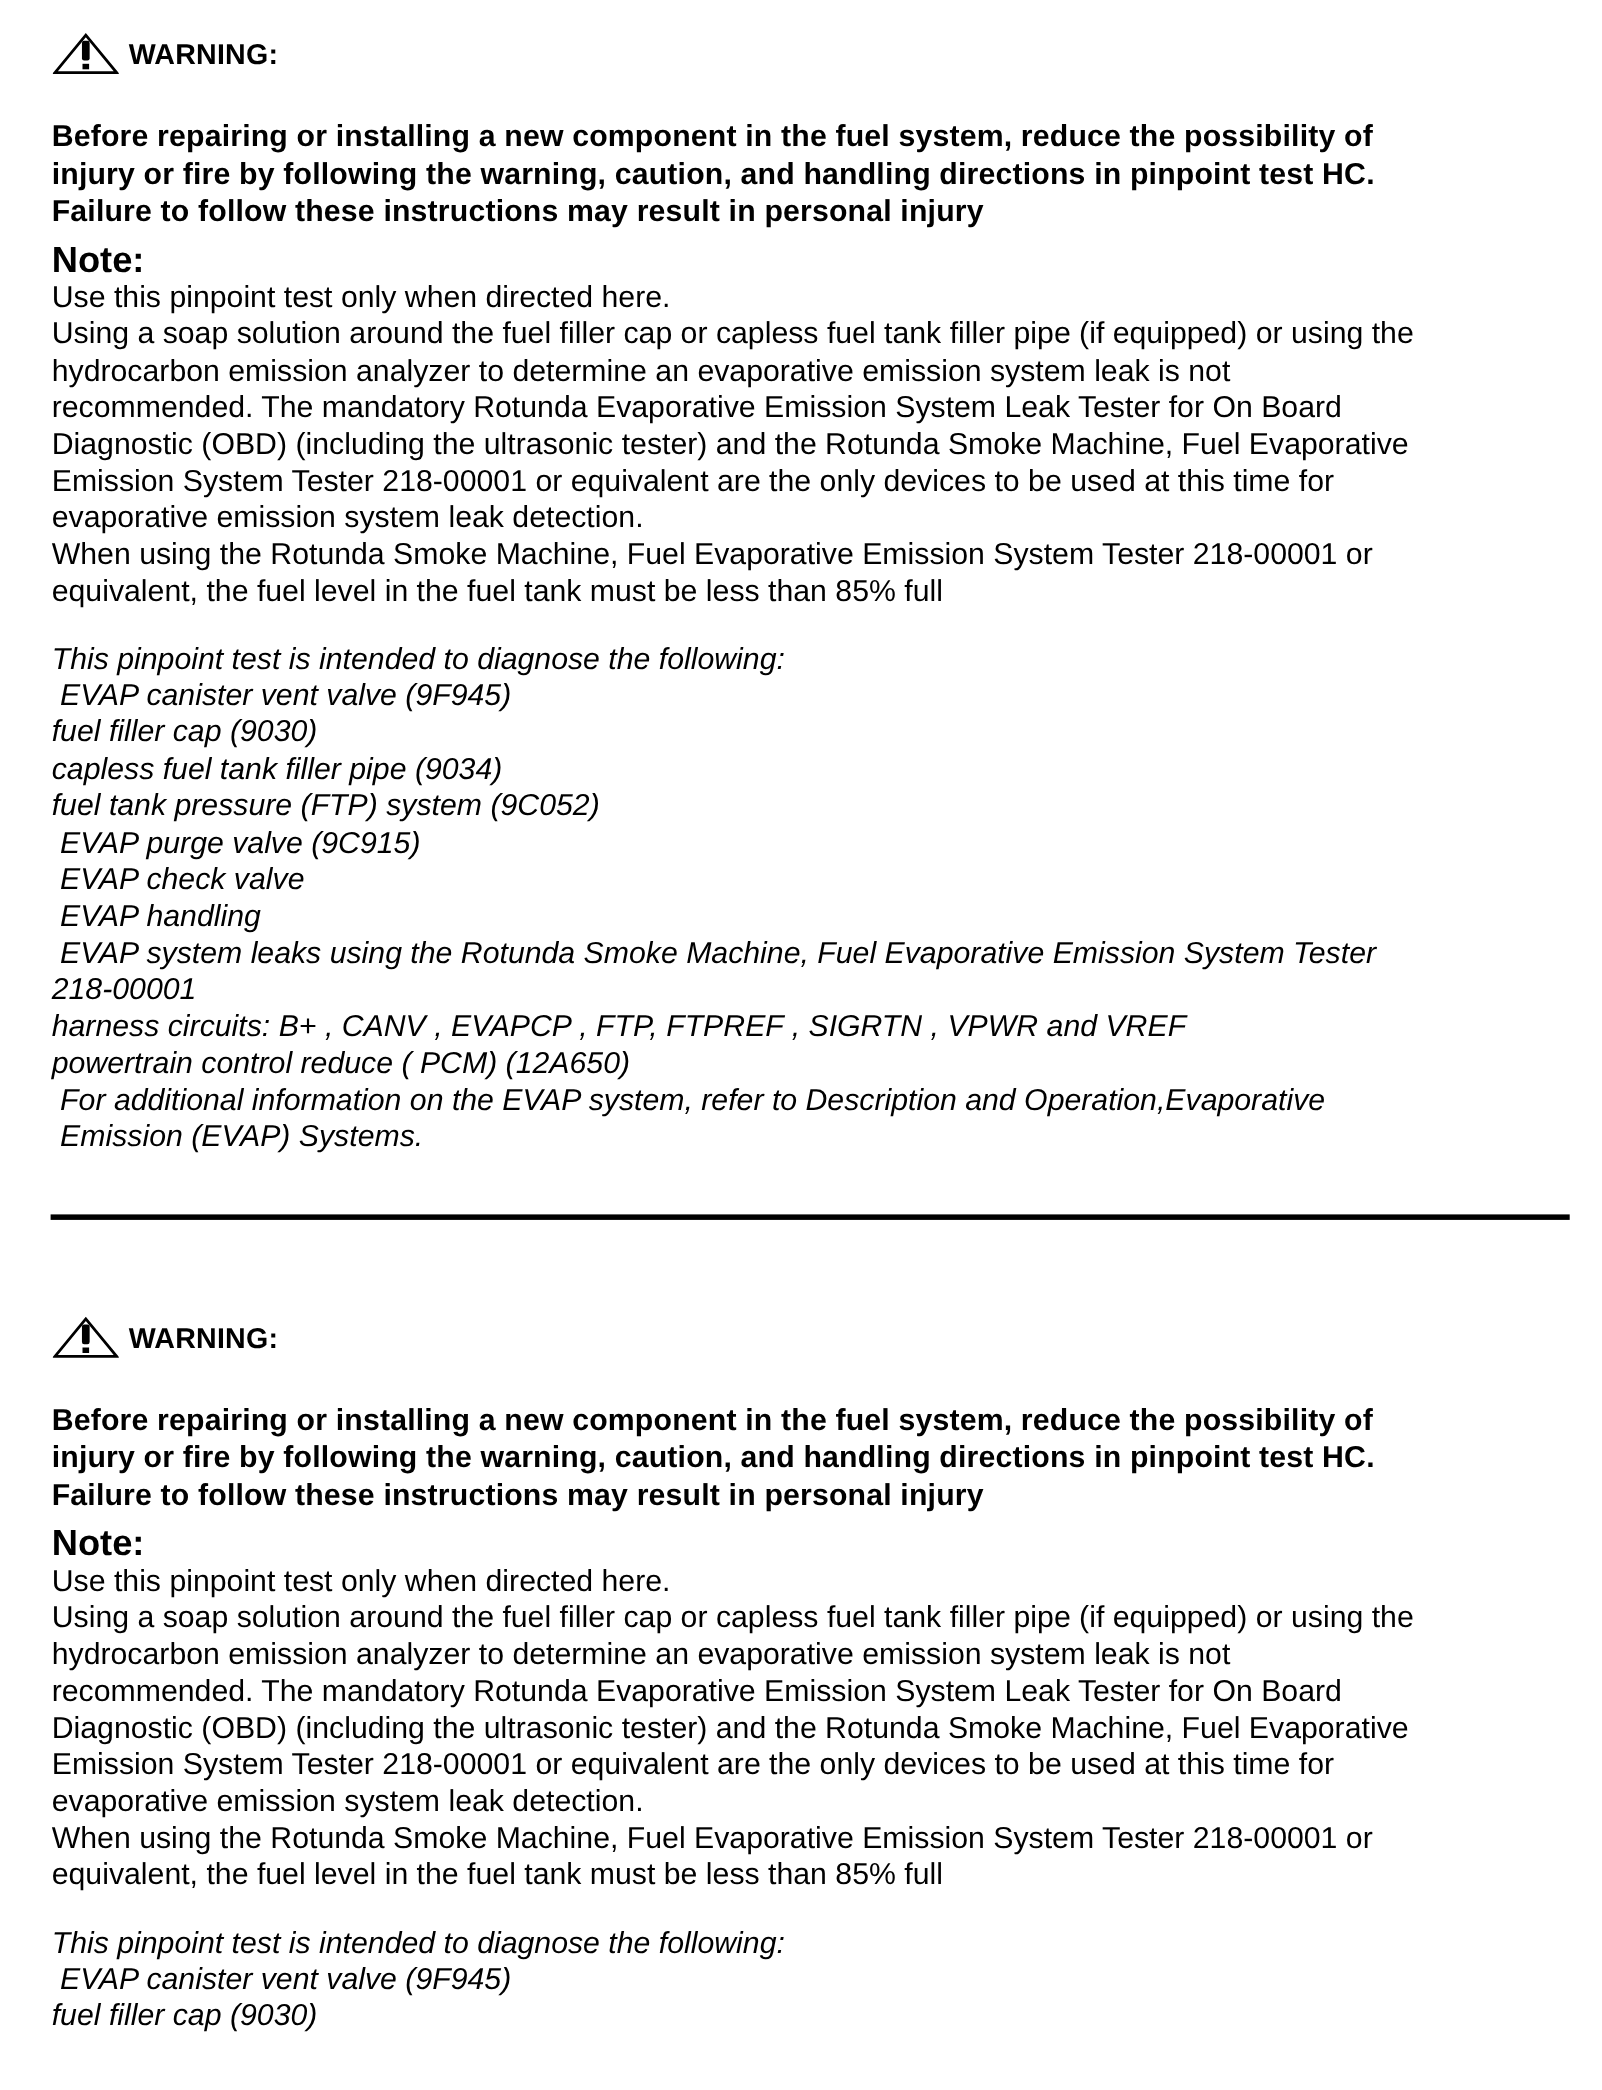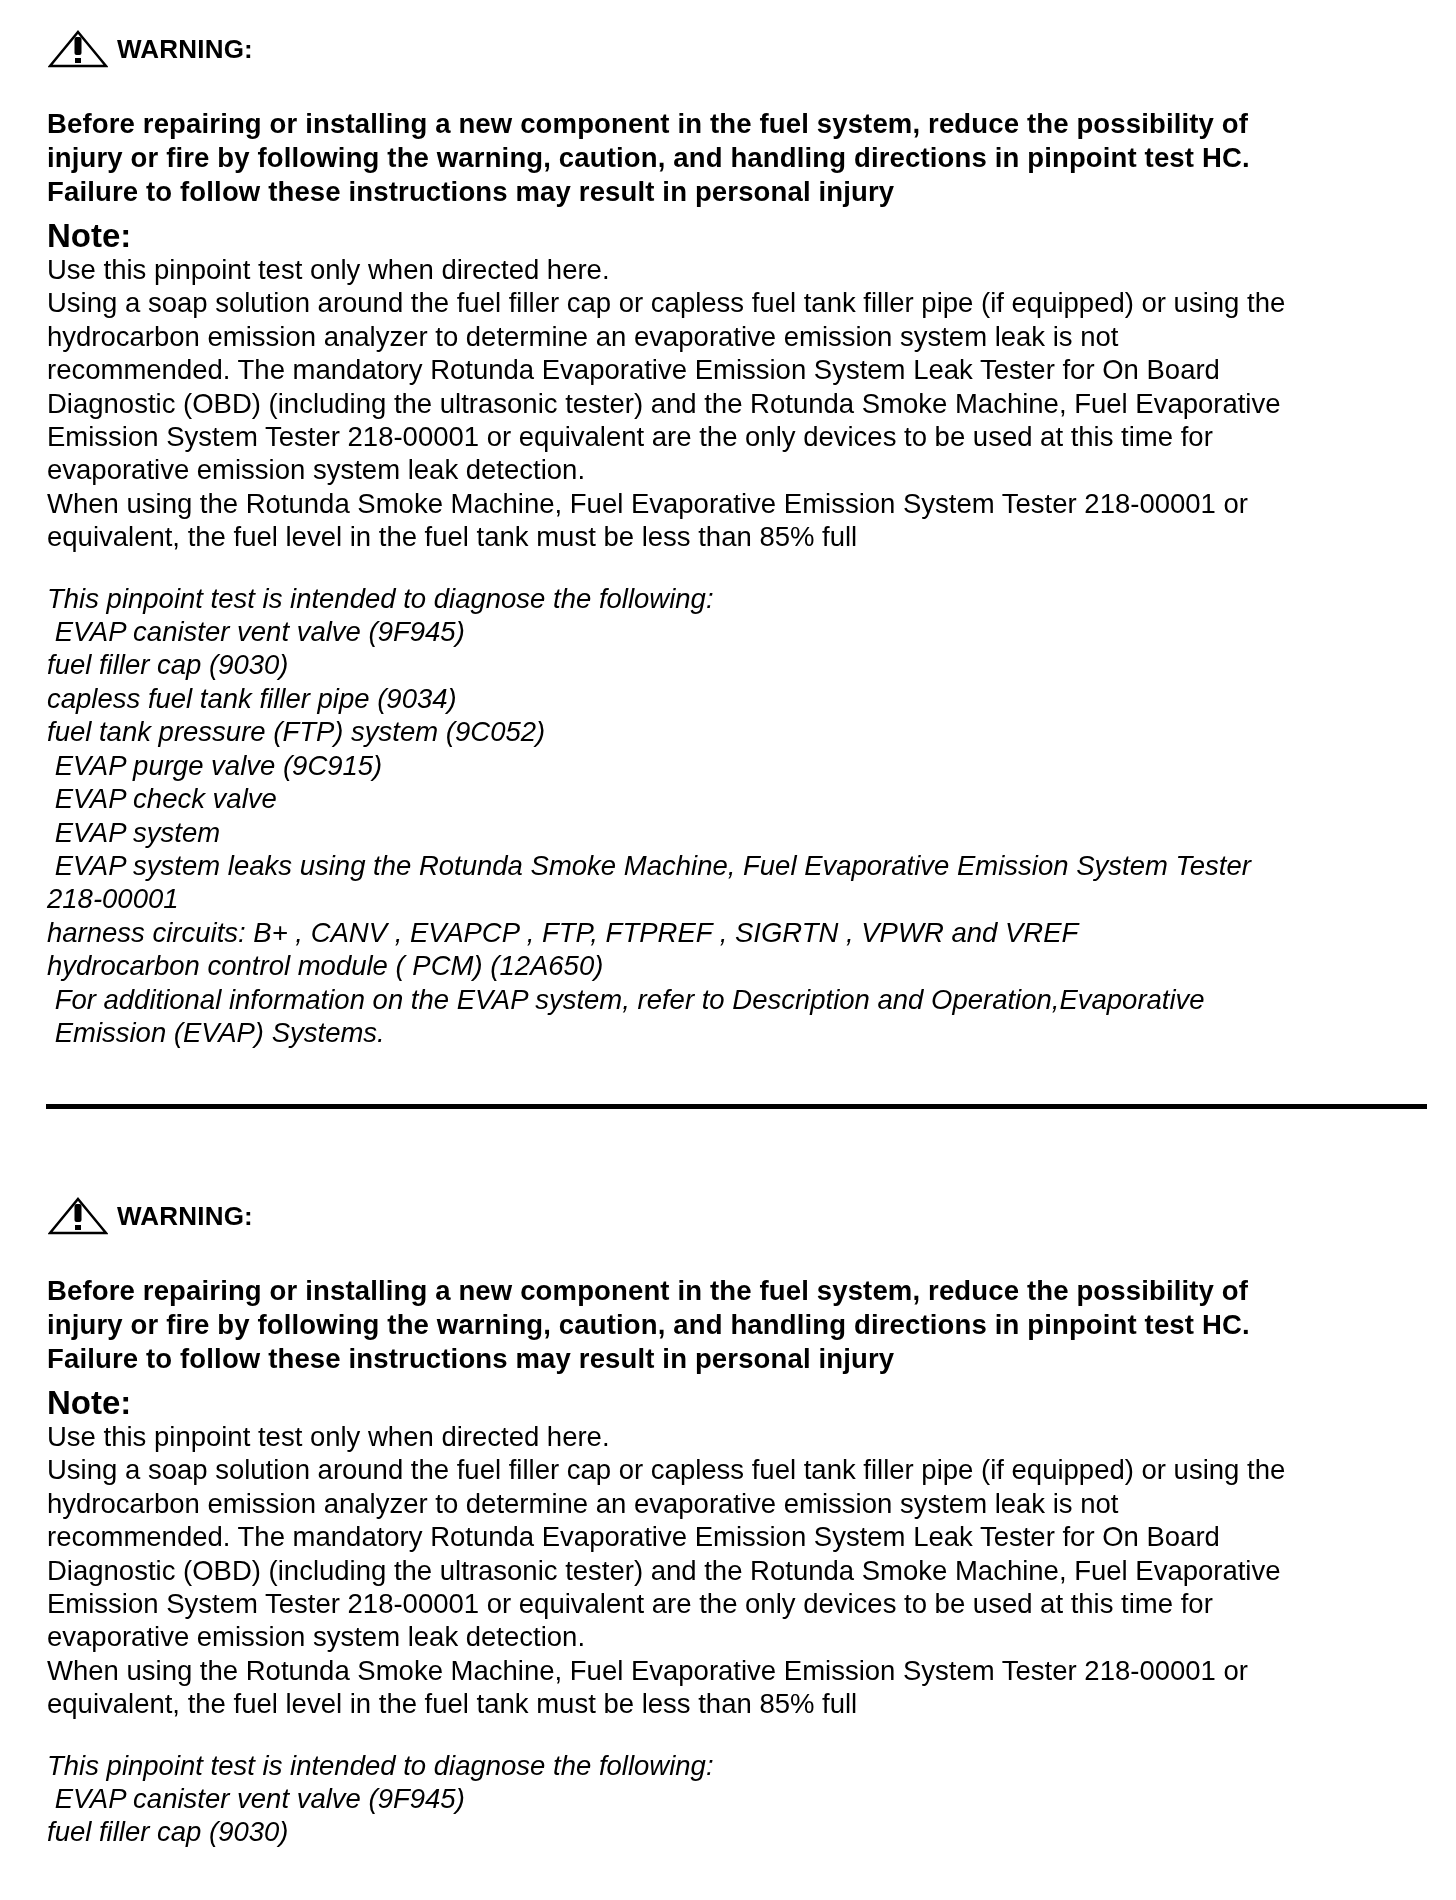--- a/index.html
+++ b/index.html
@@ -60,25 +60,25 @@
     <span class="line">equivalent, the fuel level in the fuel tank must be less than 85% full</span>
   </p>
   <p class="para list-intro">
     <span class="line">This pinpoint test is intended to diagnose the following:</span>
     <span class="line"> EVAP canister vent valve (9F945)</span>
     <span class="line">fuel filler cap (9030)</span>
     <span class="line">capless fuel tank filler pipe (9034)</span>
     <span class="line">fuel tank pressure (FTP) system (9C052)</span>
     <span class="line"> EVAP purge valve (9C915)</span>
     <span class="line"> EVAP check valve</span>
-    <span class="line"> EVAP system</span>
+    <span class="line"> EVAP handling</span>
     <span class="line"> EVAP system leaks using the Rotunda Smoke Machine, Fuel Evaporative Emission System Tester</span>
     <span class="line">218-00001</span>
     <span class="line">harness circuits: B+ , CANV , EVAPCP , FTP, FTPREF , SIGRTN , VPWR and VREF</span>
-    <span class="line">hydrocarbon control module ( PCM) (12A650)</span>
+    <span class="line">powertrain control reduce ( PCM) (12A650)</span>
     <span class="line"> For additional information on the EVAP system, refer to Description and Operation,Evaporative</span>
     <span class="line"> Emission (EVAP) Systems.</span>
   </p>
 </div>
 
 <div class="rule"></div>
 
 <div class="section sec2">
   <div class="warn-head">
     <svg class="warn-icon" viewBox="0 0 60 38">

